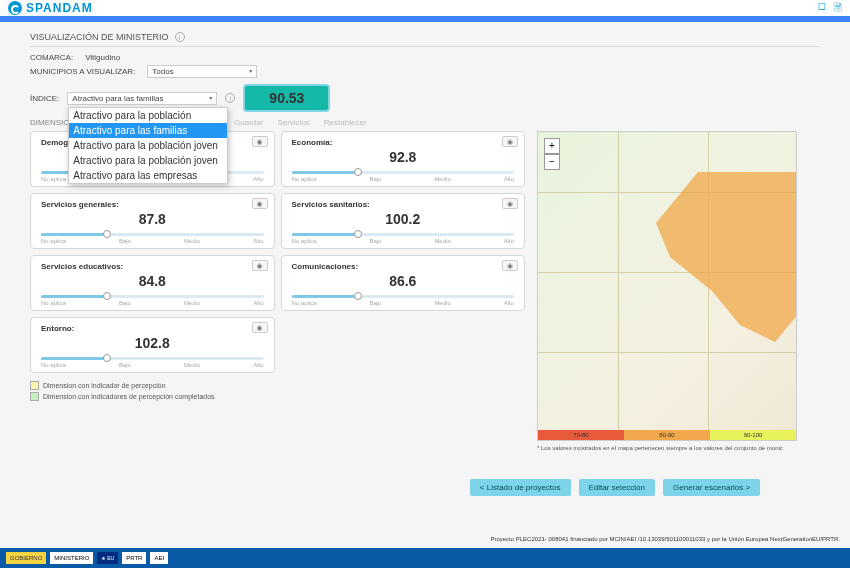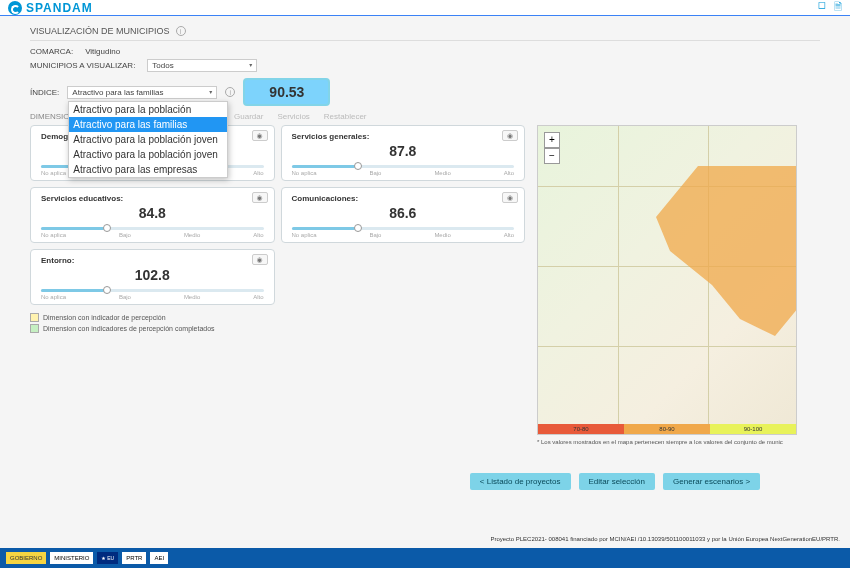--- a/index.html
+++ b/index.html
@@ -1,38 +1,38 @@
 <!DOCTYPE html>
 <html><head>
 <meta charset="utf-8">
 <style>
 * { box-sizing: border-box; margin: 0; padding: 0; font-family: Arial, sans-serif; }
 body { width: 850px; height: 568px; background: #f5f5f5; overflow: hidden; position: relative; font-size: 10px; }
 
-.topbar { height: 16px; background: #fff; display: flex; align-items: center; padding: 0 8px; justify-content: space-between; border-bottom: 1px solid #3b82f6; text-align: right; }
+.topbar { height: 22px; background: #fff; display: flex; align-items: center; padding: 0 8px; justify-content: space-between; border-bottom: 6px solid #3b82f6; text-align: right; }
 .brand { display: flex; align-items: center; gap: 4px; }
 .brand-logo { width: 14px; height: 14px; background: #0096d6; border-radius: 50%; position: relative; }
 .brand-logo::after { content: ''; position: absolute; left: 3px; top: 4px; width: 5px; height: 5px; border: 2px solid #fff; border-radius: 50%; border-right-color: transparent; }
 .brand-text { font-size: 12px; font-weight: bold; color: #0096d6; letter-spacing: 1px; }
 .topbar-icons { display: flex; gap: 8px; color: #0096d6; }
 .topbar-icons span { cursor: pointer; }
 
 .content { padding: 6px 30px; }
 
 .section-title { font-size: 9px; color: #555; padding: 4px 0; display: flex; align-items: center; gap: 6px; border-bottom: 1px solid #ddd; margin-bottom: 6px; }
 .info-icon { width: 10px; height: 10px; border: 1px solid #aaa; border-radius: 50%; display: inline-flex; align-items: center; justify-content: center; font-size: 7px; color: #aaa; }
 
 .filters { font-size: 8px; color: #444; margin-bottom: 4px; }
 .filters-row { display: flex; align-items: center; gap: 12px; margin-bottom: 3px; }
 .filter-select { font-size: 8px; padding: 1px 4px; border: 1px solid #ccc; background: #fff; min-width: 100px; position: relative; display: inline-flex; justify-content: space-between; }
 .filter-select.wide { min-width: 110px; }
 .caret { font-size: 6px; color: #666; }
 
 .index-row { display: flex; align-items: center; gap: 8px; position: relative; }
-.index-value-box { border: 2px solid #82d4e8; border-radius: 4px; padding: 4px 24px; font-size: 14px; font-weight: bold; color: #333; background: #7dd3fc; }
+.index-value-box { border: 2px solid #82d4e8; border-radius: 4px; padding: 4px 24px; font-size: 14px; font-weight: bold; color: #333; background: #14b8a6; }
 
 .dropdown-panel { position: absolute; top: 14px; left: 0; width: 160px; background: #fff; box-shadow: 1px 2px 6px rgba(0,0,0,0.25); z-index: 50; border: 1px solid #ccc; }
 .dropdown-item { padding: 2px 4px; font-size: 10px; color: #333; cursor: pointer; }
 .dropdown-item.selected { background: #2196f3; color: #fff; }
 
 .dimensions-row { display: flex; align-items: center; gap: 14px; margin-top: 6px; font-size: 8px; color: #888; }
 .dim-btn { color: #bbb; cursor: default; }
 
 .main-grid { display: flex; gap: 12px; margin-top: 2px; }
 .cards-col { width: 495px; }
@@ -83,21 +83,21 @@
     <div class="brand-text">SPANDAM</div>
   </div>
   <div class="topbar-icons">
     <span>◻</span>
     <span>🗎</span>
   </div>
 </div>
 
 <div class="content">
   <div class="section-title">
-    <span>VISUALIZACIÓN DE MUNICIPIOS</span>
+    <span>VISUALIZACIÓN DE MINISTERIO</span>
     <span class="info-icon">i</span>
   </div>
 
   <div class="filters">
     <div class="filters-row">
       <span>COMARCA:</span>
       <span>Vitigudino</span>
     </div>
     <div class="filters-row">
       <span>MUNICIPIOS A VISUALIZAR:</span>
@@ -145,22 +145,52 @@
             </div>
             <div class="slider-labels">
               <span>No aplica</span>
               <span>Bajo</span>
               <span>Medio</span>
               <span>Alto</span>
             </div>
           </div>
           <div class="card">
             <div class="card-eye">◉</div>
+            <div class="card-title">Economía:</div>
+            <div class="card-value">92.8</div>
+            <div class="slider-track">
+              <div class="slider-fill"></div>
+              <div class="slider-handle" style="left:28%"></div>
+            </div>
+            <div class="slider-labels">
+              <span>No aplica</span>
+              <span>Bajo</span>
+              <span>Medio</span>
+              <span>Alto</span>
+            </div>
+          </div>
+          <div class="card">
+            <div class="card-eye">◉</div>
             <div class="card-title">Servicios generales:</div>
             <div class="card-value">87.8</div>
+            <div class="slider-track">
+              <div class="slider-fill"></div>
+              <div class="slider-handle" style="left:28%"></div>
+            </div>
+            <div class="slider-labels">
+              <span>No aplica</span>
+              <span>Bajo</span>
+              <span>Medio</span>
+              <span>Alto</span>
+            </div>
+          </div>
+          <div class="card">
+            <div class="card-eye">◉</div>
+            <div class="card-title">Servicios sanitarios:</div>
+            <div class="card-value">100.2</div>
             <div class="slider-track">
               <div class="slider-fill"></div>
               <div class="slider-handle" style="left:28%"></div>
             </div>
             <div class="slider-labels">
               <span>No aplica</span>
               <span>Bajo</span>
               <span>Medio</span>
               <span>Alto</span>
             </div>

